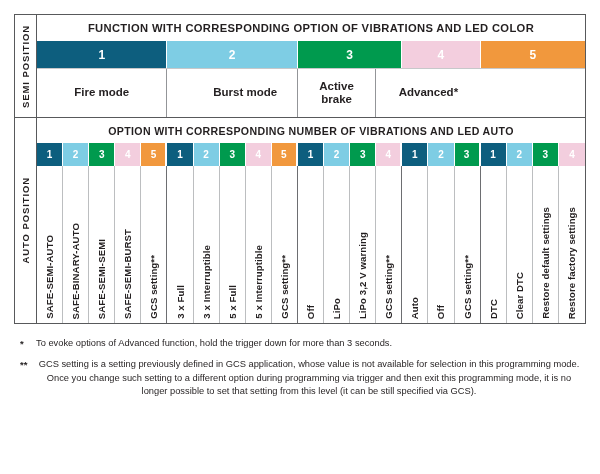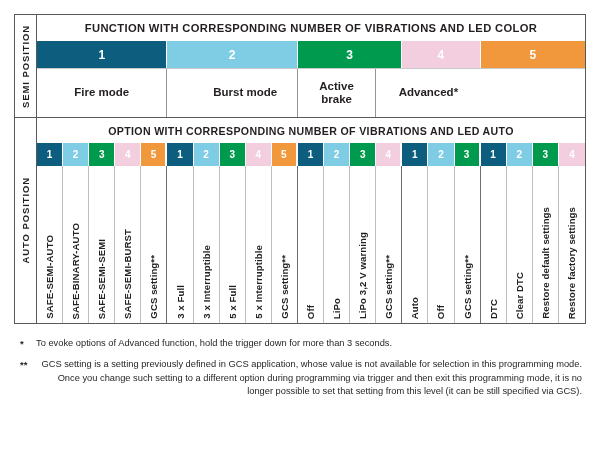--- a/index.html
+++ b/index.html
@@ -113,36 +113,36 @@
   
   .notes{padding:13px 4px 0 6px;}
   .note{display:flex;align-items:flex-start;margin-bottom:7px;}
   .note .mark{
     width:16px;flex:0 0 16px;
     font-size:9.5px;font-weight:bold;color:#231f20;
     text-align:left;line-height:1.45;
   }
   .note .txt{
     font-size:9.3px;line-height:1.48;color:#231f20;
-    text-align:right;
+    text-align:center;
   }
 </style>
 </head>
 <body>
 
 <div class="page">
 
   <div class="tbl">
 
     <div class="block">
       <div class="sidelab">
         <span>SEMI POSITION</span>
       </div>
       <div class="blockbody">
-        <div class="banner">FUNCTION WITH CORRESPONDING NUMBER OF VIBRATIONS AND LED COLOR</div>
+        <div class="banner">FUNCTION WITH CORRESPONDING OPTION OF VIBRATIONS AND LED COLOR</div>
         <div class="row chiprow" id="semi-chip-row">
             <div class="chip" style="width: 23.8095%; background: rgb(13, 94, 126);">1</div>
             <div class="chip" style="width: 23.8095%; background: rgb(126, 205, 228);">2</div>
             <div class="chip" style="width: 19.0476%; background: rgb(0, 154, 78);">3</div>
             <div class="chip" style="width: 14.2857%; background: rgb(243, 206, 222);">4</div>
             <div class="chip" style="width: 19.0476%; background: rgb(241, 152, 61);">5</div>
           </div>
         <div class="row namerow" id="semi-name-row">
             <div class="name" style="width: 23.8095%;">Fire mode</div>
             <div class="name" style="width: 23.8095%; padding-left: 28px;">Burst mode</div>

